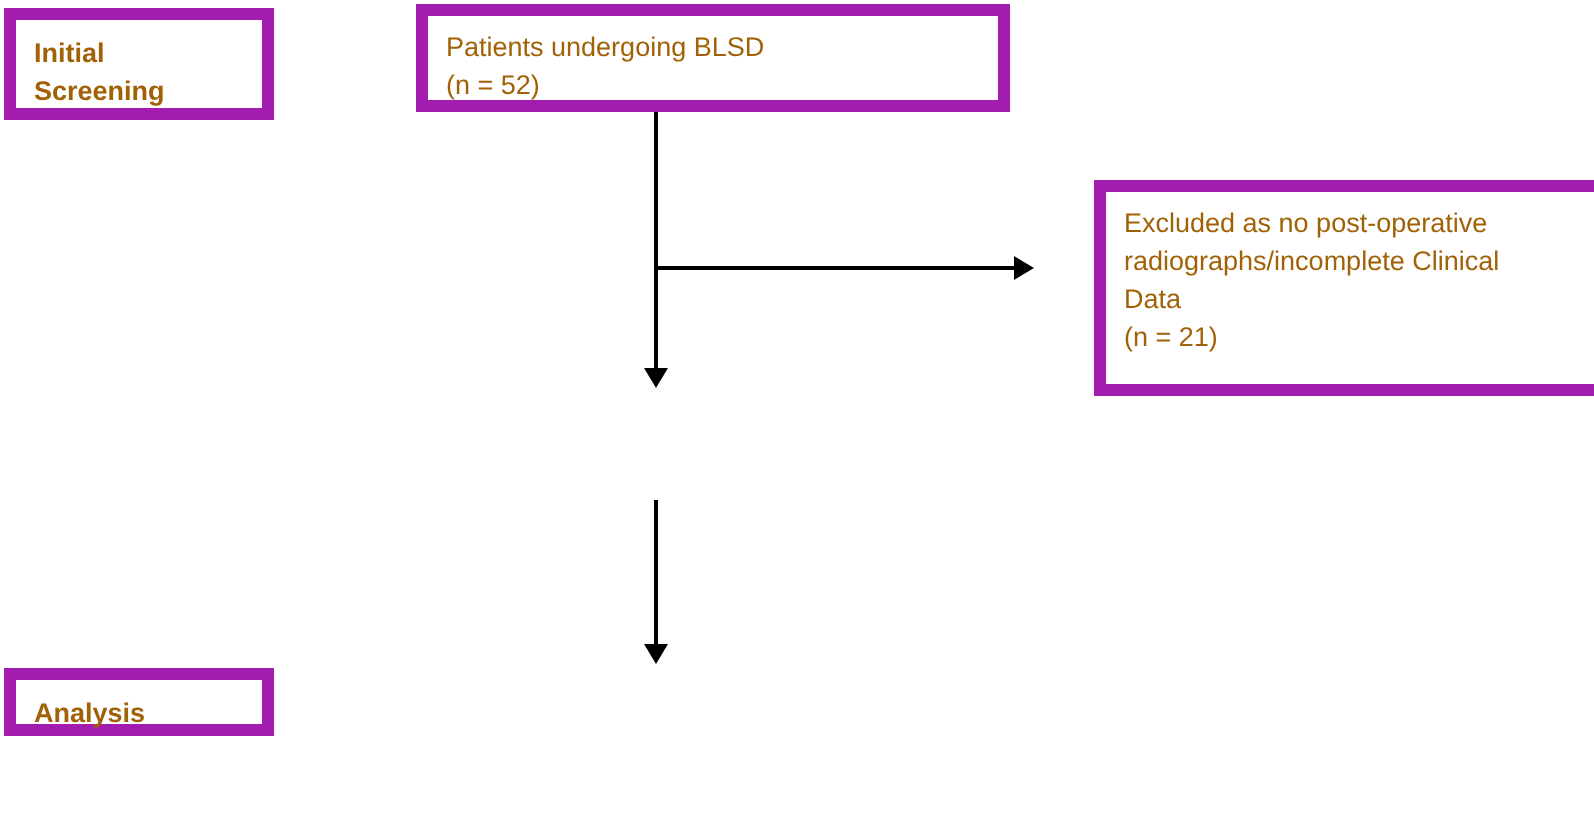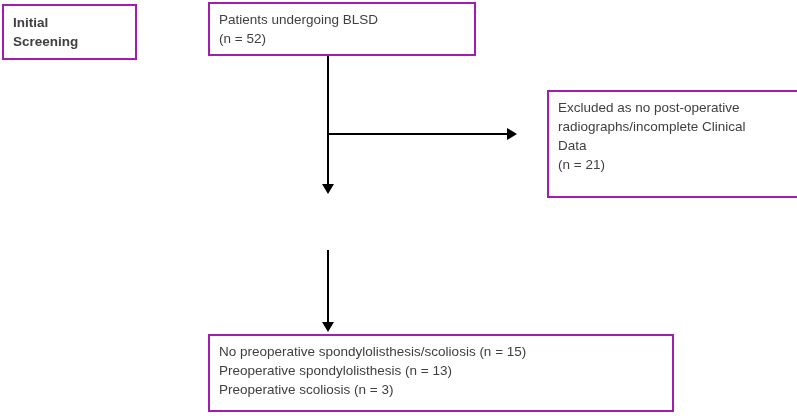--- a/index.html
+++ b/index.html
@@ -13,25 +13,25 @@
   #canvas {
     position: relative;
     width: 797px;
     height: 416px;
     background: #ffffff;
     overflow: hidden;
   }
   .box {
     position: absolute;
     box-sizing: border-box;
-    border: 2px solid #a21caf;
+    border: 6px solid #a21caf;
     background: #ffffff;
     font-size: 13.5px;
     line-height: 19px;
-    color: #404040;
+    color: #a16207;
     padding: 6px 8px 6px 9px;
     white-space: pre-line;
   }
   .stage-box {
     font-weight: bold;
     padding-top: 7px;
   }
   .line {
     position: absolute;
     background: #000000;
@@ -57,33 +57,31 @@
 </style>
 </head>
 <body>
 
 <div id="canvas">
 
   <div class="box stage-box" style="left:2px; top:4px; width:135px; height:56px;">Initial
 Screening</div>
 
 
+  <div class="box stage-box" style="left:2px; top:334px; width:135px; height:34px;">Analysis</div>
 
-  <div class="box" style="left:208px; top:2px; width:268px; height:54px;">Patients undergoing BLSD
+  <div class="box" style="left:208px; top:2px; width:297px; height:54px;">Patients undergoing BLSD
 (n = 52)</div>
 
   <div class="box" style="left:518px; top:90px; width:317px; height:108px;margin-left:29px;">Excluded as no post-operative
 radiographs/incomplete Clinical
 Data
 (n = 21)</div>
 
 
-  <div class="box" style="left:208px; top:334px; width:466px; height:78px;">No preoperative spondylolisthesis/scoliosis (n = 15)
-Preoperative spondylolisthesis (n = 13)
-Preoperative scoliosis (n = 3)</div>
 
   <div class="line vline" style="left:327px; top:56px; height:128px;"></div>
   <div class="arrowhead-down" style="left:322px; top:184px;"></div>
 
   <div class="line hline" style="left:327px; top:133px; width:181px;"></div>
   <div class="arrowhead-right" style="left:507px; top:128px;"></div>
 
   <div class="line vline" style="left:327px; top:250px; height:72px;"></div>
   <div class="arrowhead-down" style="left:322px; top:322px;"></div>
 

